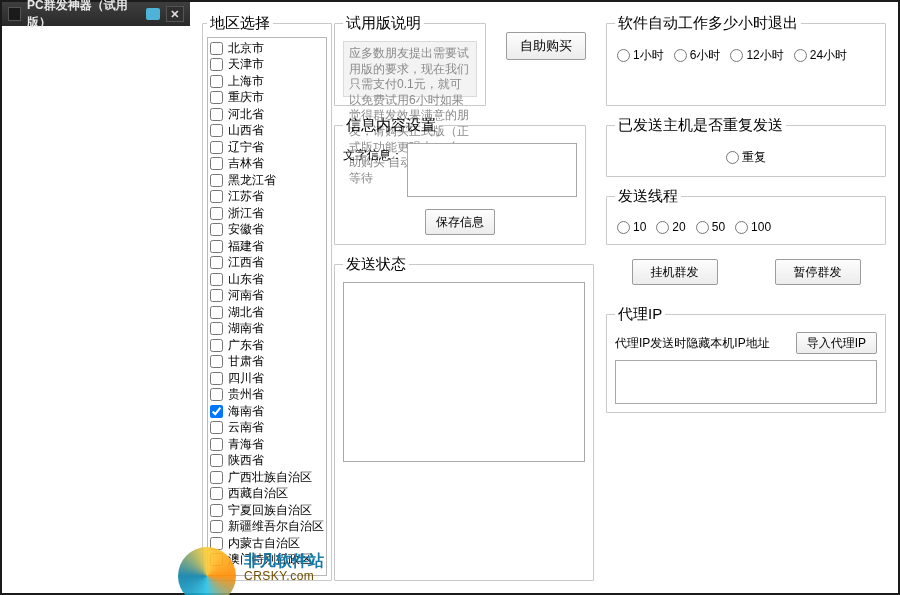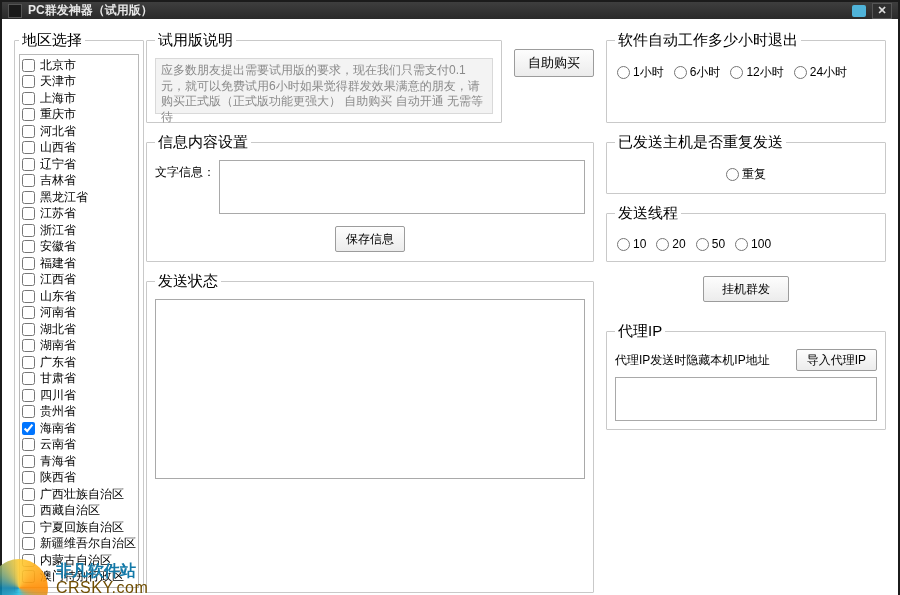--- a/index.html
+++ b/index.html
@@ -13,21 +13,21 @@
     height: 595px;
     overflow: hidden;
     position: relative;
   }
   .outer-frame {
     width: 900px;
     height: 595px;
     border: 2px solid #1b1b1b;
     background: #fff;
     display: flex;
-    flex-direction: column;
+    flex-direction: row;
   }
   .titlebar {
     height: 24px;
     background: linear-gradient(#3e3e3e, #2a2a2a);
     color: #e8e8e8;
     display: flex;
     align-items: center;
     padding: 0 6px;
     font-weight: bold;
     font-size: 12px;
@@ -100,21 +100,21 @@
     margin: 0 2px 0 0;
     width: 13px; height: 13px;
   }
   
   .col-right {
     flex: 1;
     display: flex;
     flex-direction: column;
     gap: 10px;
   }
-  .row { display: flex; gap: 12px; }
+  .row { display: flex; gap: 20px; }
   .trial-group { flex: 1; }
   .trial-text {
     background: #f3f3f3;
     color: #8a8a8a;
     border: 1px solid #d9d9d9;
     padding: 4px 5px;
     height: 56px;
     line-height: 1.3;
     font-size: 12px;
   }
@@ -201,21 +201,21 @@
   }
   .wm-circle {
     width: 58px; height: 58px;
     border-radius: 50%;
     background: conic-gradient(#ffcc33, #ff8a00, #26c2e6, #0a7ea8, #ffcc33);
     transform: translate(-12px, 12px);
     opacity: 0.9;
   }
   .wm-text { display:flex; flex-direction: column; line-height:1.05; transform: translate(-10px, 4px);}
   .wm-cn { font-size: 16px; font-weight: bold; color: #1379a8; }
-  .wm-en { font-size: 16px; color: #6f4d00; letter-spacing: 0.5px;}
+  .wm-en { font-size: 12px; color: #6f4d00; letter-spacing: 0.5px;}
 </style>
 </head>
 <body>
 
 <div class="outer-frame">
   <div class="titlebar">
     <div class="icon"></div>
     <span>PC群发神器（试用版）</span>
     <div class="spacer"></div>
     <div class="titlebar-btn">
@@ -447,20 +447,21 @@
       </div>
 
       <div class="row-bottom">
         <fieldset class="group status-group">
           <legend>发送状态</legend>
           <div class="status-box"></div>
         </fieldset>
         <div class="actions-col">
           <div class="actions-row">
             <div class="btn" style="min-width:86px;">挂机群发</div>
+            <div class="btn" style="min-width:86px;">暂停群发</div>
           </div>
           <fieldset class="group proxy-group">
             <legend>代理IP</legend>
             <div class="proxy-row">
               <span style="flex:1;">代理IP发送时隐藏本机IP地址</span>
               <div class="btn small" style="min-width:70px;">导入代理IP</div>
             </div>
             <div class="proxy-box"></div>
           </fieldset>
         </div>

